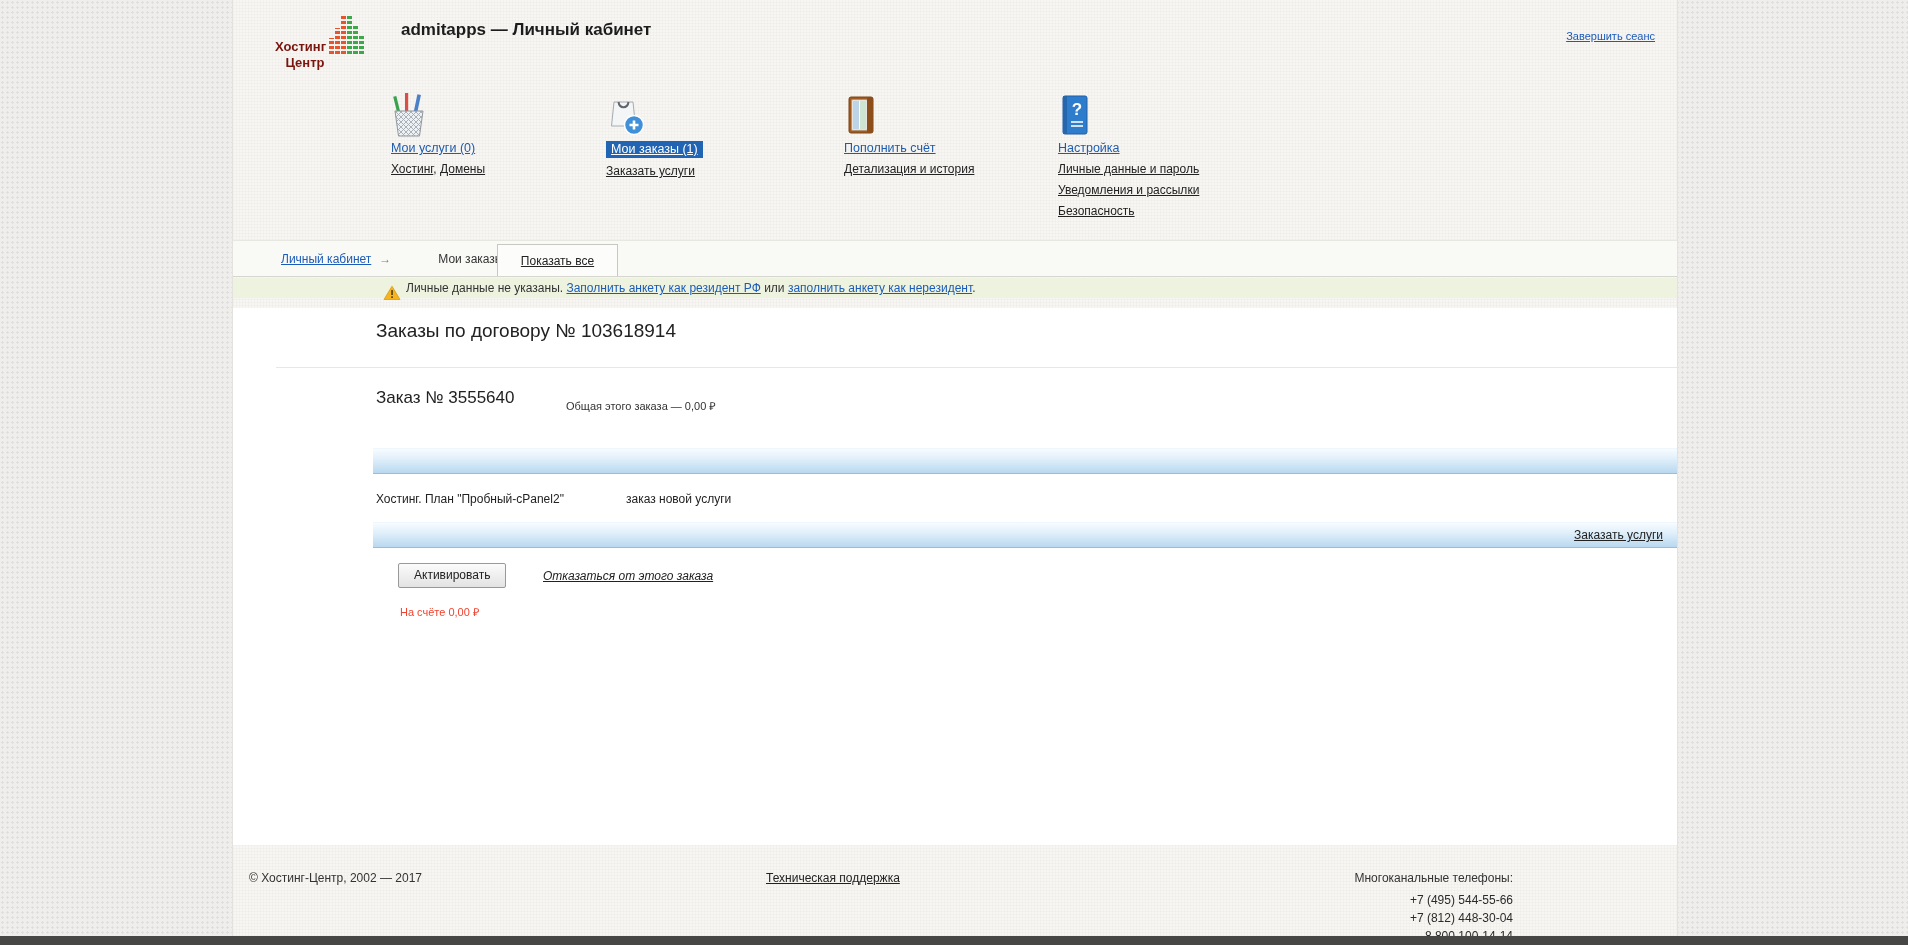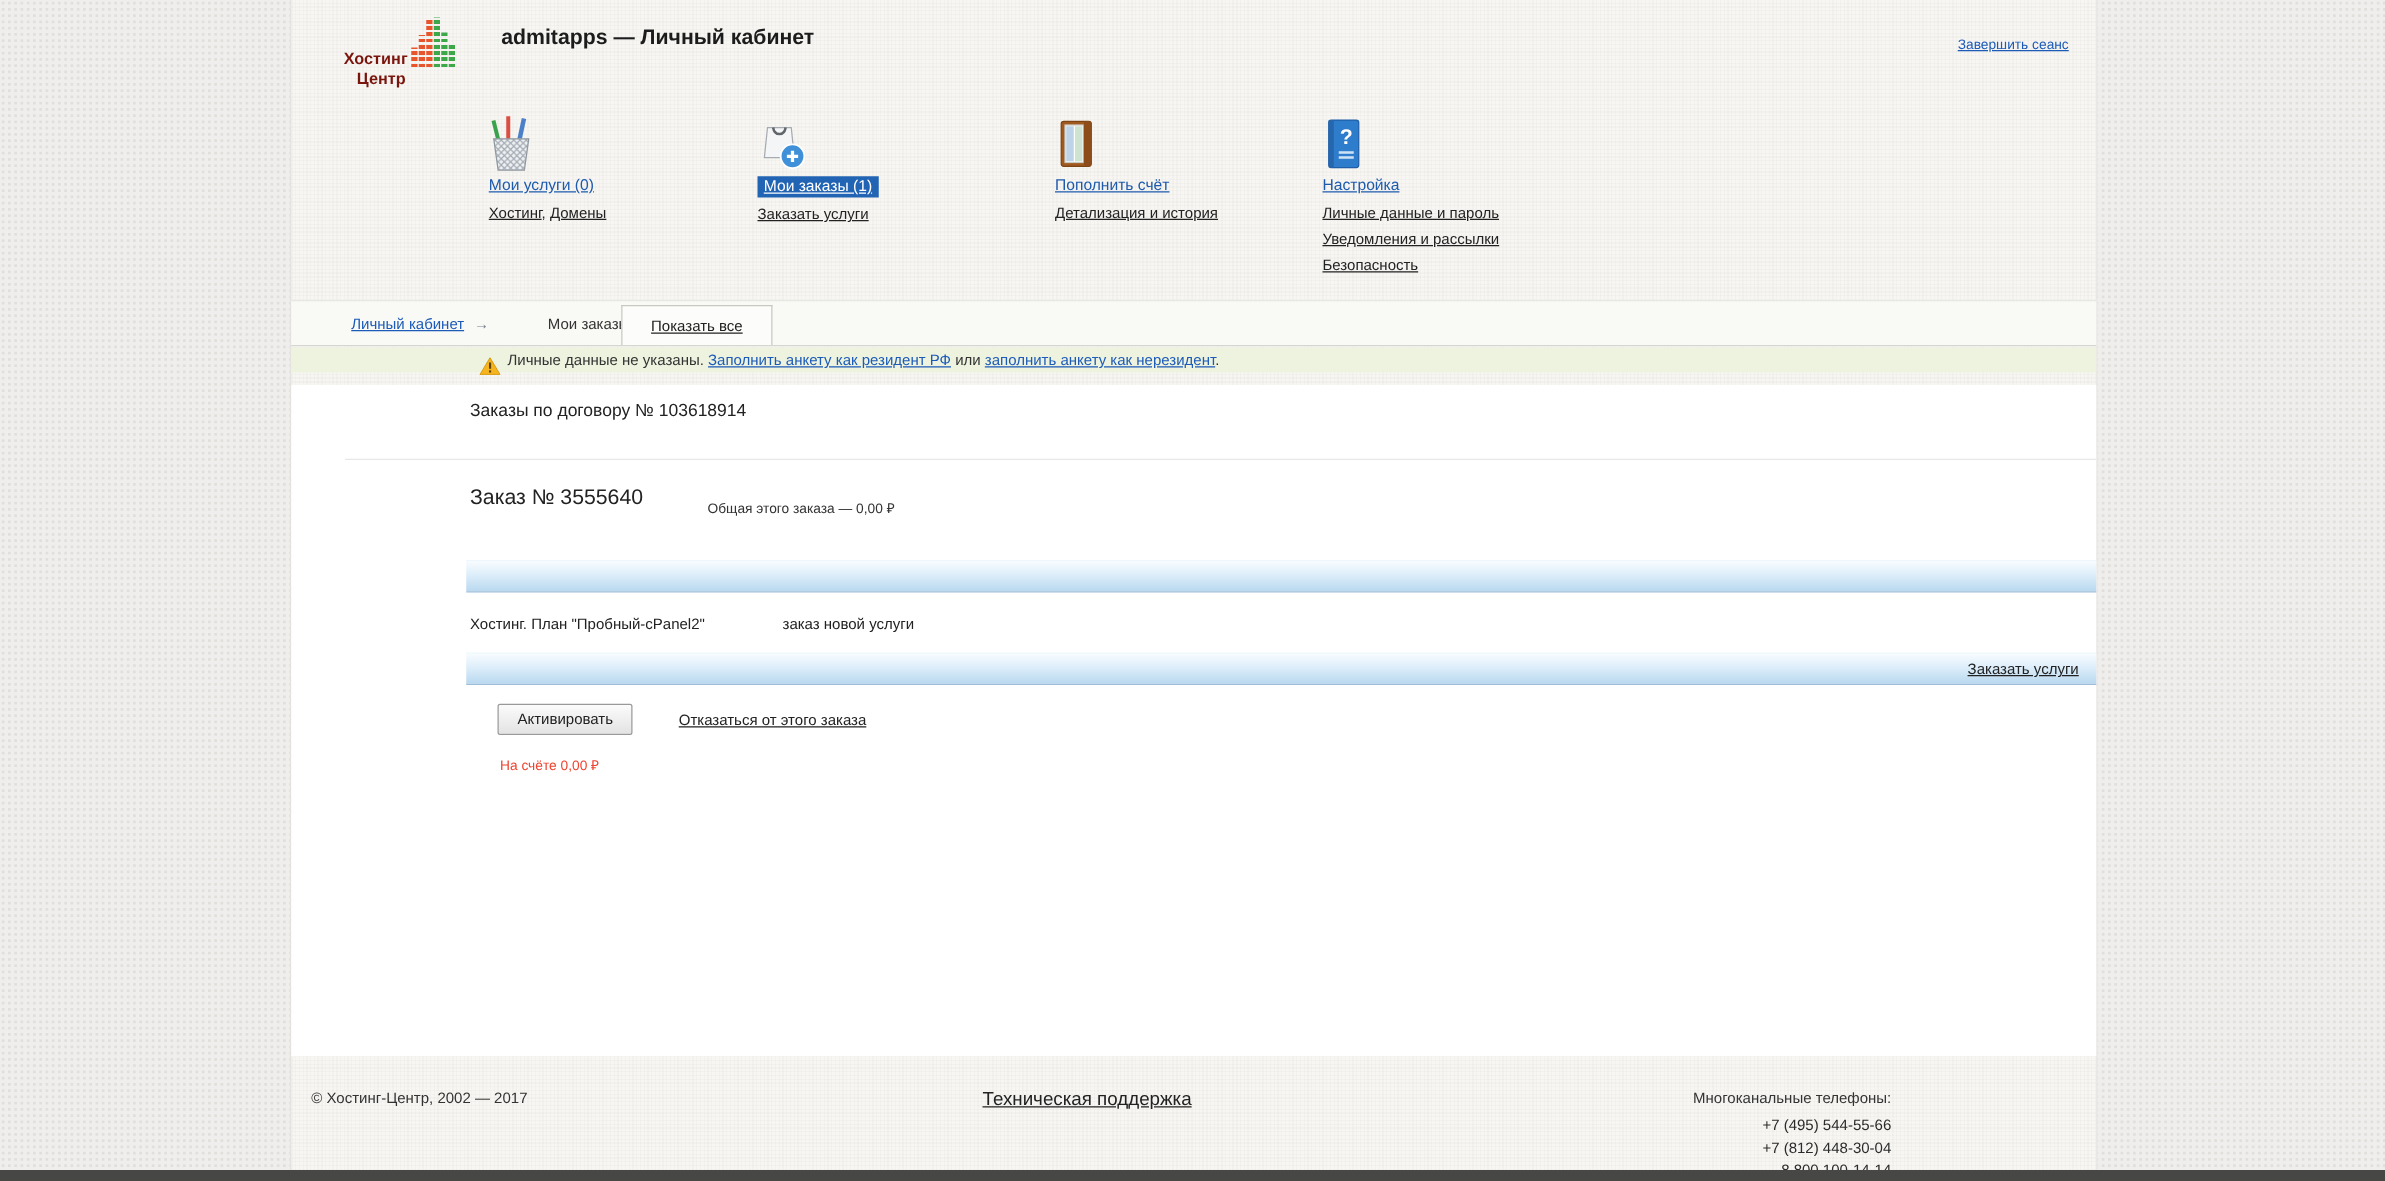--- a/index.html
+++ b/index.html
@@ -57,42 +57,42 @@
 
   
   .warn-bar { position:absolute; left:0; right:0; top:278px; height:20px; background:#edf3df;
     display:flex; align-items:center; font-size:12px; color:#333; }
   .warn-icon { position:absolute; left:150px; top:7px; }
   .warn-text { margin-left:173px; }
   .warn-text a { color:#1c5bb8; text-decoration:underline; }
 
   
   .content { position:absolute; left:0; right:0; top:308px; height:537px; background:#fff; }
-  .h-orders { position:absolute; left:143px; top:12px; font-size:14px; font-weight:normal; color:#222; }
+  .h-orders { position:absolute; left:143px; top:12px; font-size:19px; font-weight:normal; color:#222; }
   .divider { position:absolute; left:43px; right:0; top:59px; border-top:1px solid #e7e7e7; }
   .order-title { position:absolute; left:143px; top:80px; font-size:17px; color:#222; }
   .order-total { position:absolute; left:333px; top:90px; font-size:11px; color:#333; }
   .blue-bar { position:absolute; left:140px; right:0; height:26px;
     background:linear-gradient(to bottom, #f8fcff 0%, #ddeefa 45%, #b9d8ef 100%);
     border-top:1px solid #eef7fd; border-bottom:1px solid #9cbcd8; }
   .bar1 { top:140px; }
   .bar2 { top:214px; }
   .bar2 a { position:absolute; right:14px; top:0; line-height:25px; font-size:12px; color:#222; text-decoration:underline; }
   .svc-name { position:absolute; left:143px; top:184px; font-size:12px; color:#222; }
   .svc-status { position:absolute; left:393px; top:184px; font-size:12px; color:#222; }
   .btn-activate { position:absolute; left:165px; top:255px; font-family:"Liberation Sans",sans-serif;
     font-size:12px; color:#222; padding:4px 15px 5px;
     background:linear-gradient(to bottom,#fbfbfb,#e3e3e3); border:1px solid #999; border-radius:2px; }
-  .decline { position:absolute; left:310px; top:261px; font-size:12px; color:#222; text-decoration:underline; }
+  .decline { position:absolute; left:310px; top:261px; font-size:12px; color:#222; text-decoration:underline;font-style:italic; }
   .balance { position:absolute; left:167px; top:296px; font-size:11px; color:#ef4430; }
 
   
   .footer { position:absolute; left:0; right:0; top:845px; height:109px; }
   .f-copy { position:absolute; left:16px; top:26px; font-size:12px; color:#333; }
-  .f-support { position:absolute; left:553px; top:26px; font-size:15px; color:#222; text-decoration:underline;text-align:right; }
+  .f-support { position:absolute; left:533px; top:26px; font-size:12px; color:#222; text-decoration:underline;text-align:right; }
   .f-phones { position:absolute; right:164px; top:26px; text-align:right; font-size:12px; color:#333; }
   .f-phones .ttl { margin-bottom:6px; }
   .f-phones .ph { line-height:18px; color:#2b2b2b; }
 
   .bottom-strip { position:absolute; left:0; right:0; bottom:0; height:9px; background:#474745; }
 </style>
 </head>
 <body>
 
 <div class="page">

